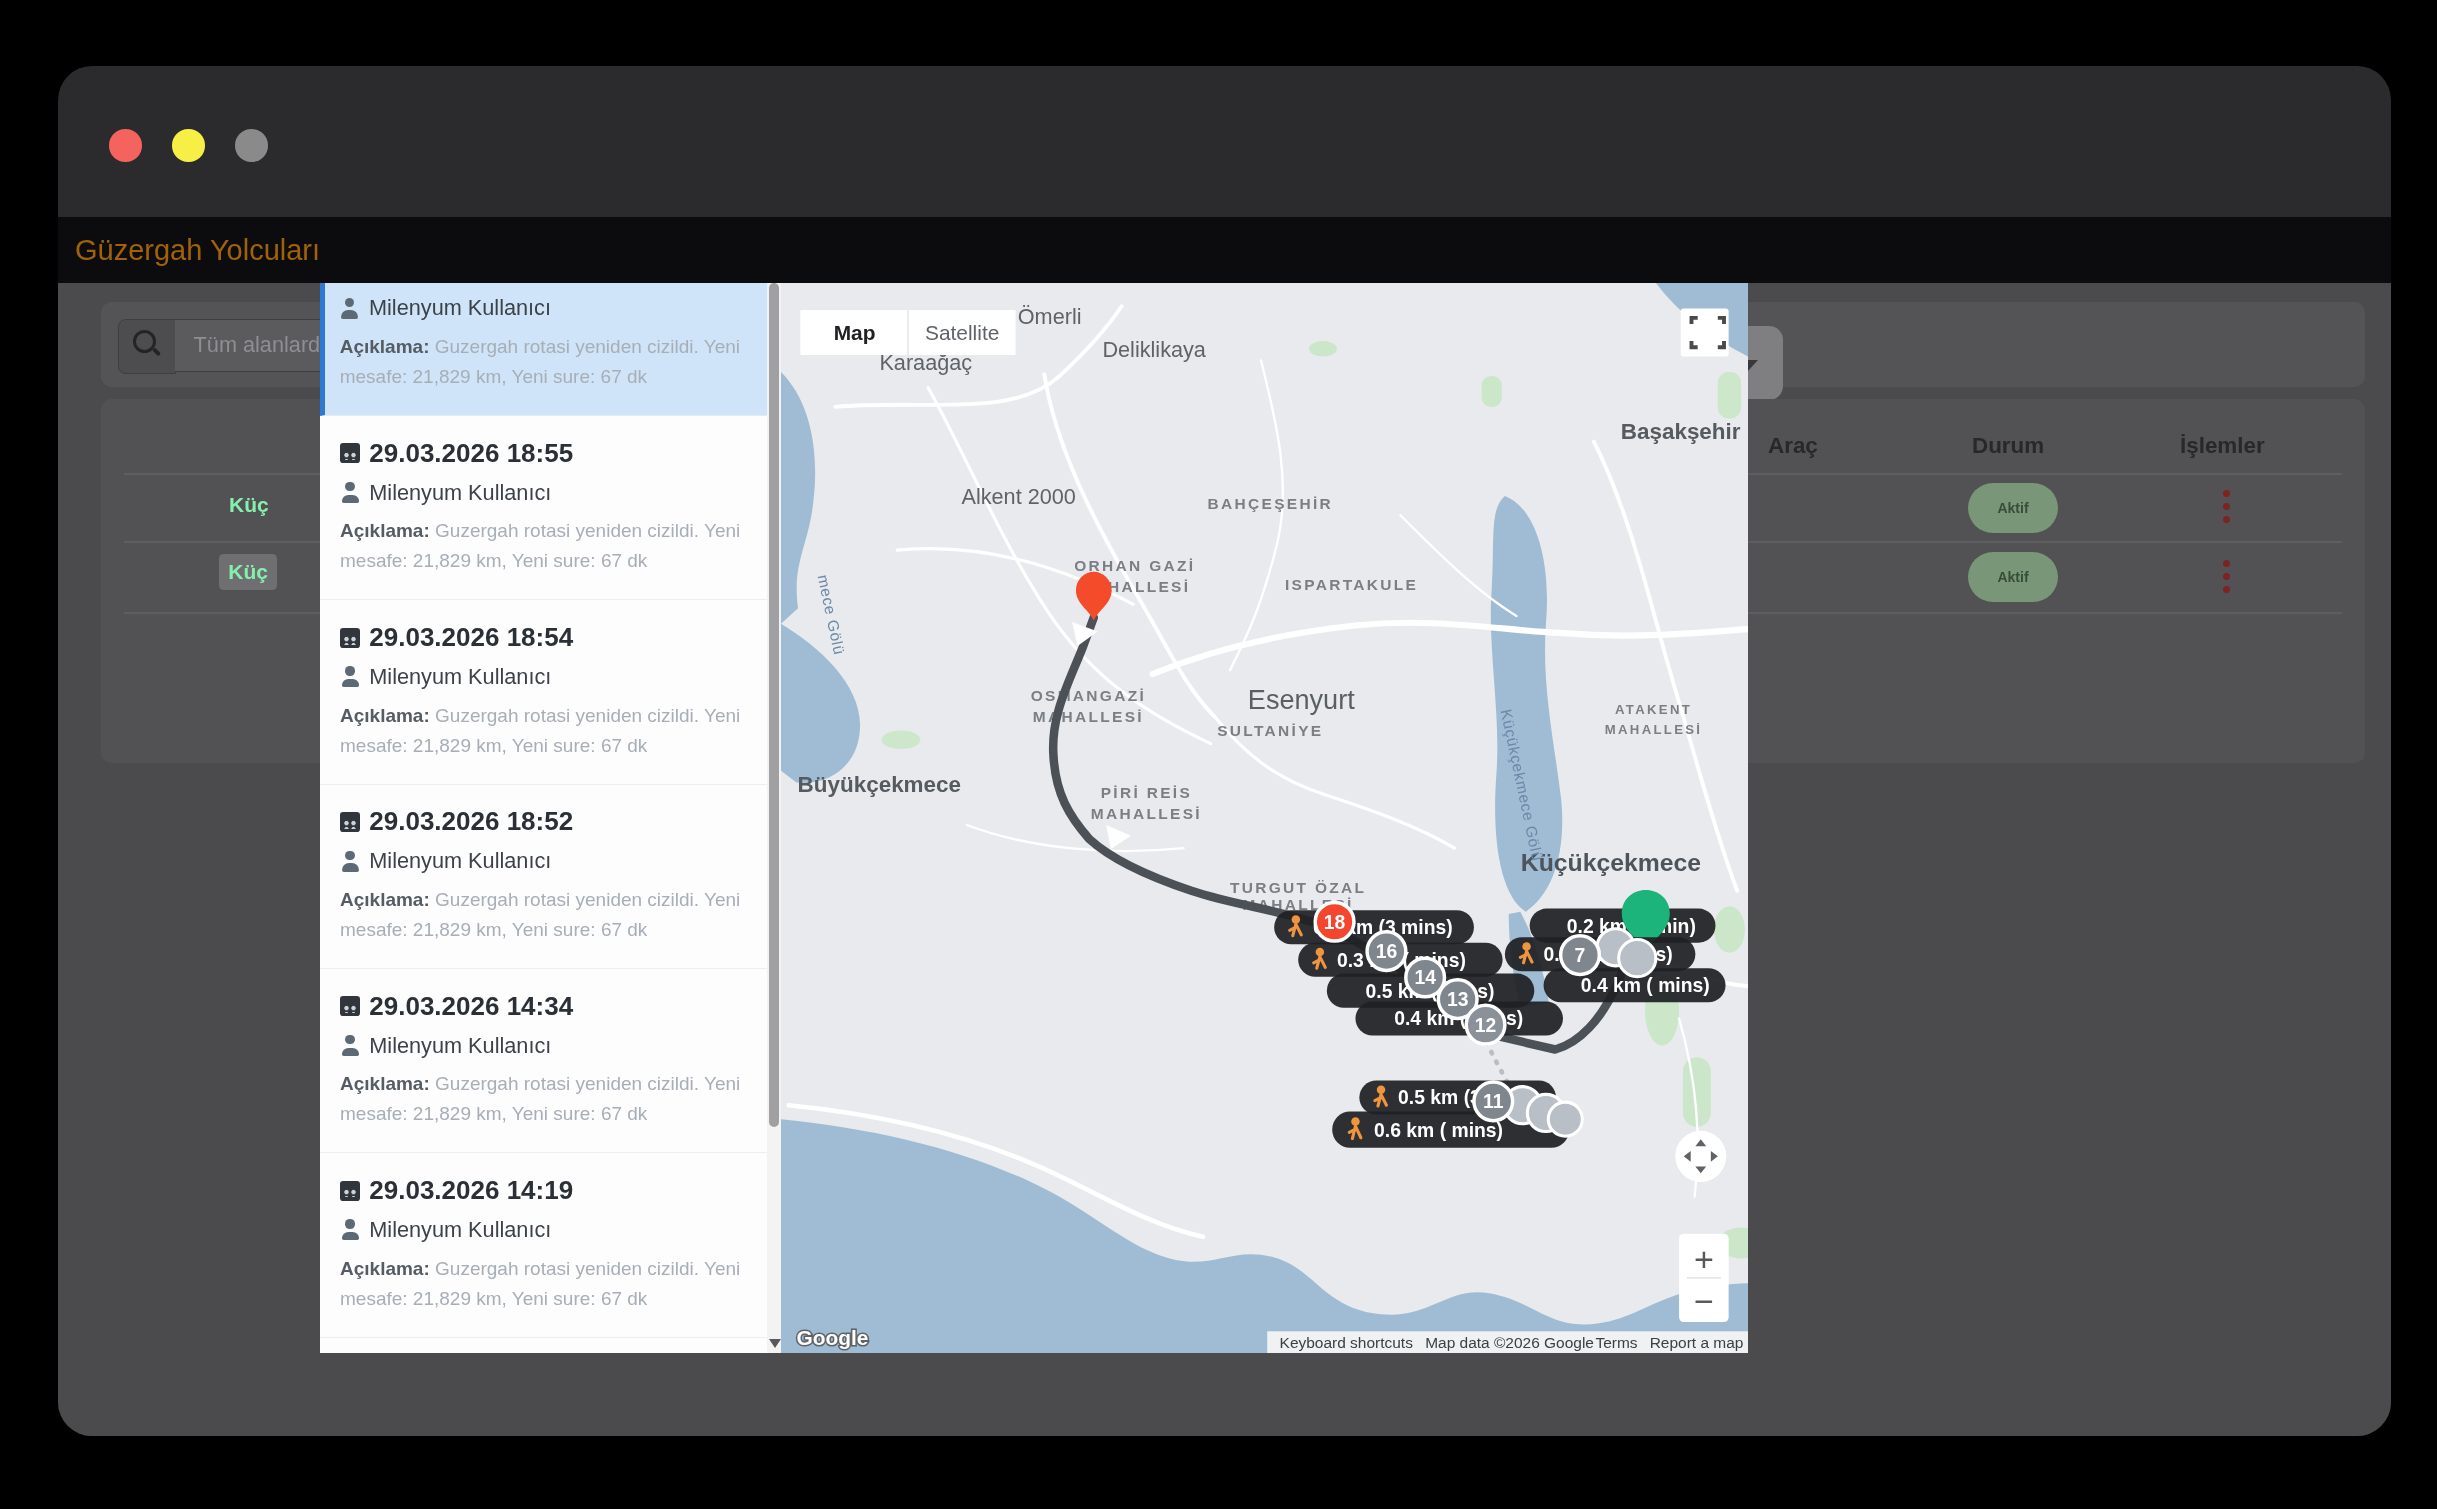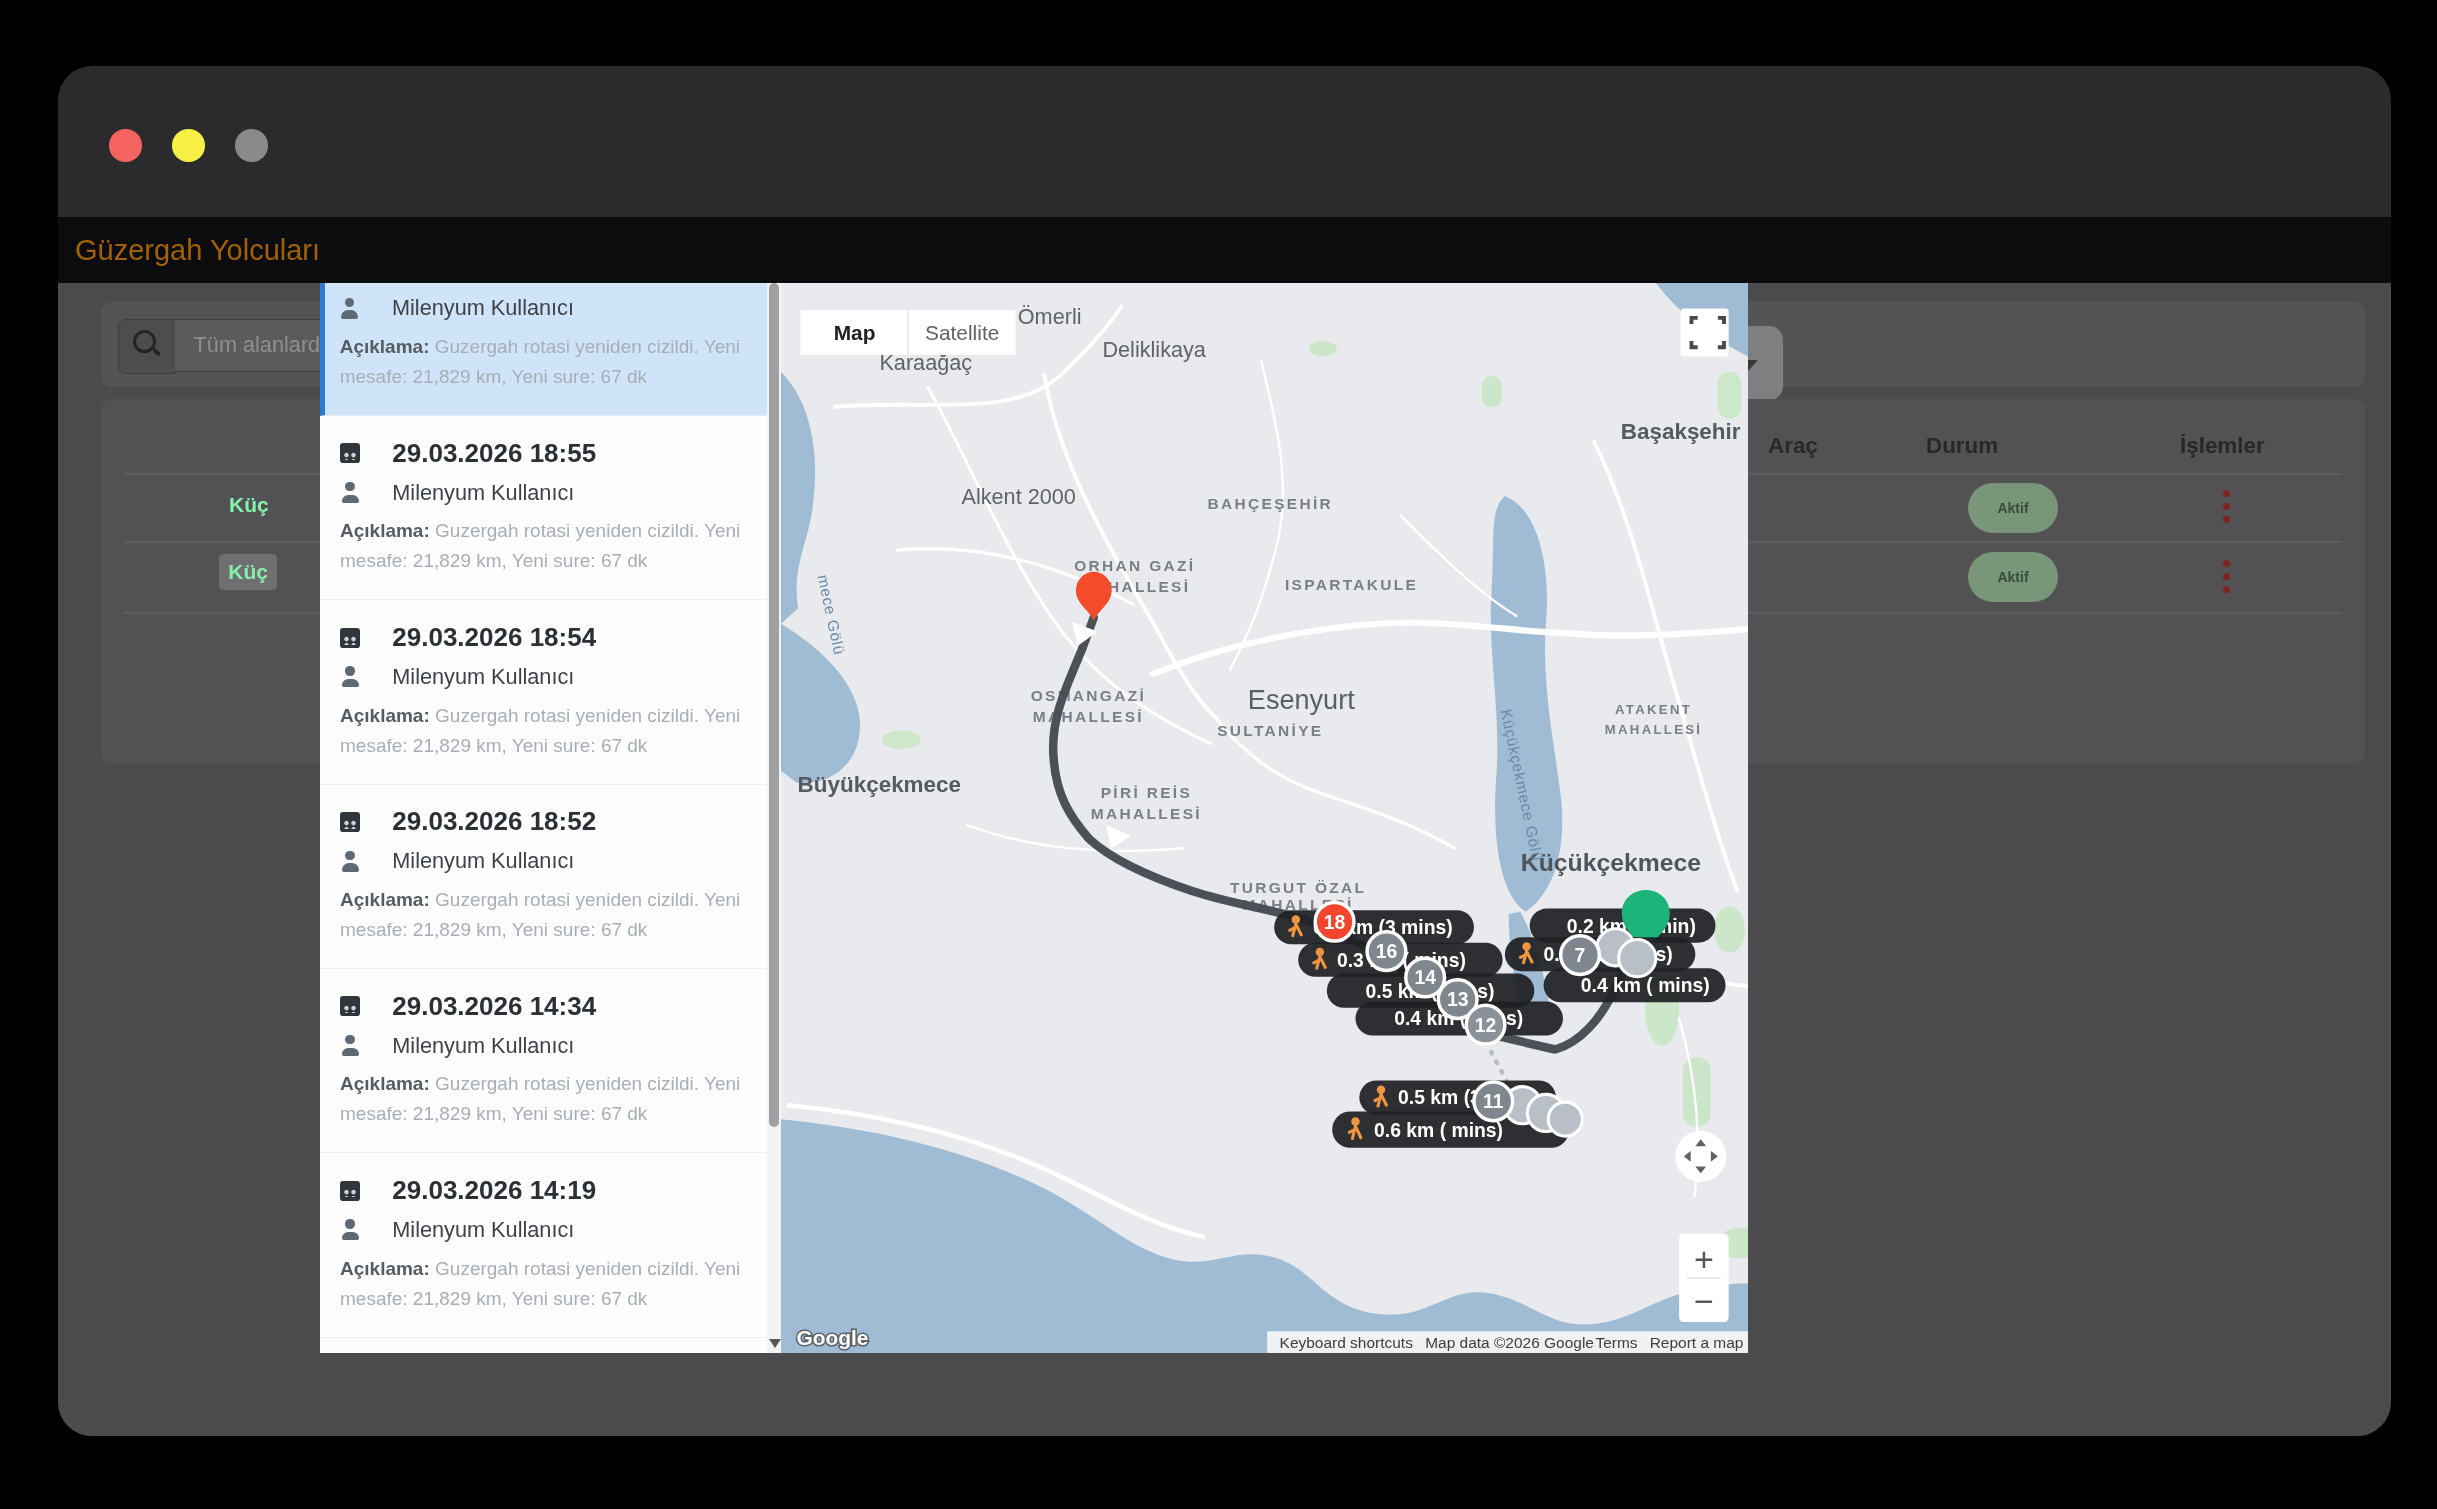--- a/index.html
+++ b/index.html
@@ -45,21 +45,21 @@
   .dots3{position:absolute;left:2122px;width:7.7px;height:36px;}
   .dots3::before{content:"";position:absolute;left:0;top:0;width:7px;height:7px;border-radius:50%;
                  background:#7e2222;box-shadow:0 13px 0 #7e2222,0 26px 0 #7e2222;}
   
   .modal{position:absolute;left:262px;top:217px;width:1427px;height:1070px;
          display:flex;z-index:5;background:#fff;}
   .list{width:447px;height:1070px;overflow:hidden;background:#fdfdfe;flex:none;}
   .entry{padding:21.7px 23px 23px 20px;border-bottom:1.5px solid #eeeeef;}
   .entry.selected{background:#cfe4f8;border-left:5.4px solid #2e79d2;
                   padding-top:12.4px;padding-left:14.7px;border-bottom-color:#e2ecf5;}
-  .row{display:flex;align-items:center;margin-bottom:10.8px;gap:23px;}
+  .row{display:flex;align-items:center;margin-bottom:10.8px;}
   .date{font-size:26px;font-weight:700;color:#2a3036;}
   .user{font-size:21.7px;color:#3c4248;}
   .desc{font-size:19px;line-height:30px;color:#a7aeb6;margin-top:3.1px;}
   .desc b{color:#555c63;font-weight:700;}
   .ico-cal{display:inline-block;width:20px;height:20px;background:#30363c;border-radius:3.1px;
            margin-right:9.3px;position:relative;flex:none;}
   .ico-cal::before{content:"";position:absolute;left:3.1px;right:3.1px;top:8.5px;bottom:3.1px;
     background:radial-gradient(circle,#cfd4d9 1.9px,transparent 2.5px);background-size:7px 6.2px;}
   .ico-person{display:inline-block;width:20px;height:21px;position:relative;margin-right:9.3px;flex:none;}
   .ico-person::before{content:"";position:absolute;top:0;left:5.4px;width:9.3px;height:9.3px;
@@ -102,21 +102,21 @@
       <div class="icon-box">
         <span class="mag"></span>
       </div>
       <input class="search-input" placeholder="Tüm alanlarda..." style="">
     </div>
     <div class="dropdown">
       <span class="caret"></span>
     </div>
     <div class="table-card">
       <span class="th" style="left:1667px;">Araç</span>
-      <span class="th" style="left:1825px;text-align:right;">Durum</span>
+      <span class="th" style="left:1871px;text-align:right;">Durum</span>
       <span class="th" style="left:2079px;">İşlemler</span>
       <div class="divider" style="top:74px;"></div>
       <span class="frag" style="left:128px;top:94px;">Küç</span>
       <div class="badge" style="top:84px;">Aktif</div>
       <div class="dots3" style="top:91px;"></div>
       <div class="divider" style="top:142px;"></div>
       <span class="frag chip" style="left:118px;top:155px;">Küç</span>
       <div class="badge" style="top:153px;">Aktif</div>
       <div class="dots3" style="top:161px;"></div>
       <div class="divider" style="top:213px;"></div>

